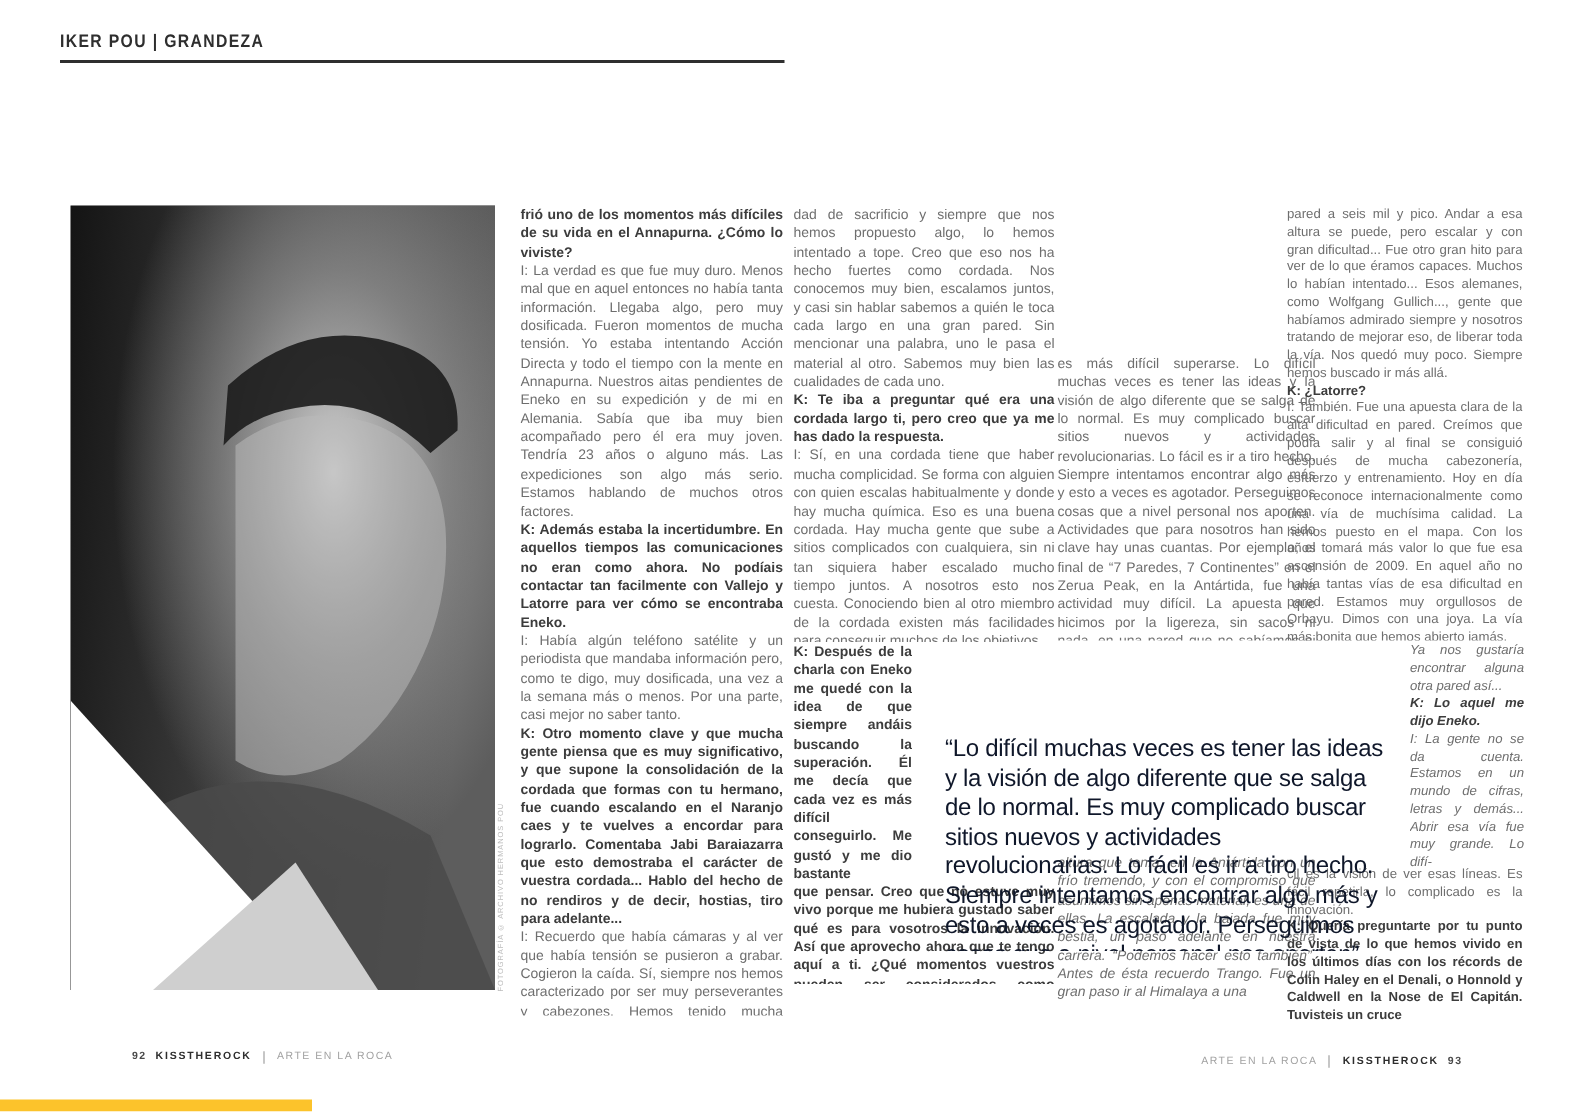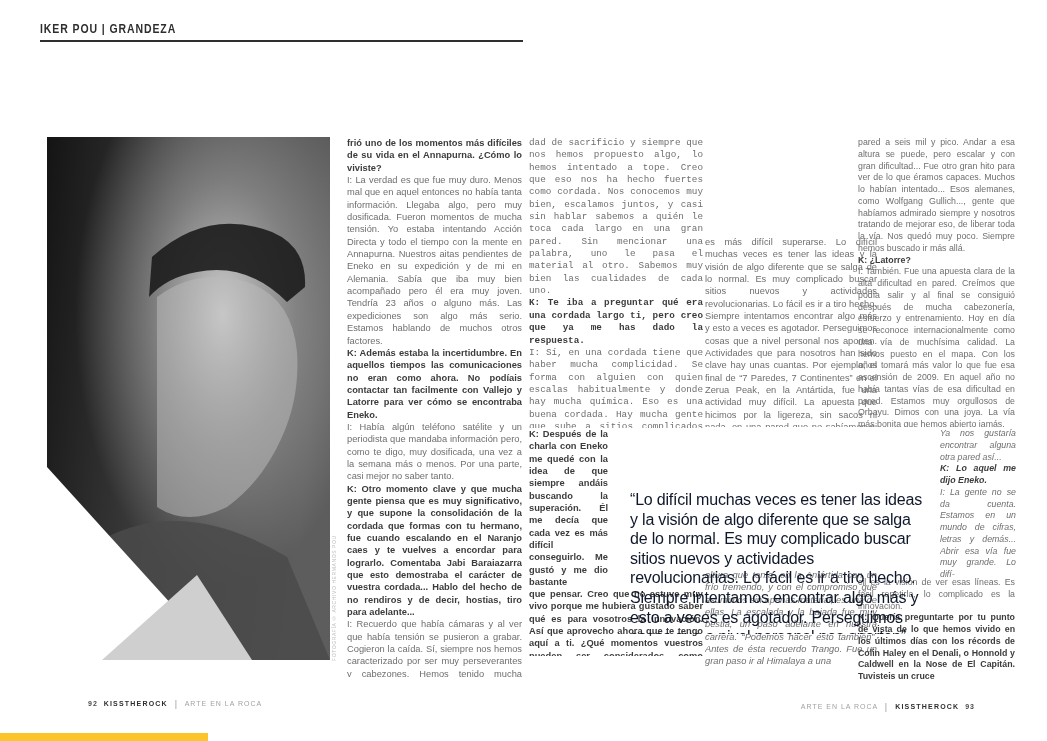--- a/index.html
+++ b/index.html
@@ -30,21 +30,21 @@
   }
 
   
   .col { text-align:justify; overflow:hidden; color:#6e6e6e; }
   .col p.seg { font-size:9.3px; line-height:12.35px; }
   .col--sm p.seg { font-size:8.8px; line-height:11.75px; }
   .seg-bold { font-weight:700; color:#3c3c3c; }
   .seg-reg  { font-weight:400; color:#6e6e6e; }
 
   .c1  { left:347px; top:137px; width:175px; height:540px; }
-  .c2a { left:529px; top:137px; width:174px; height:291px;font-family:Liberation Mono, monospace; }
+  .c2a { left:529px; top:137px; width:174px; height:291px; }
   .c2b { left:529px; top:428px; width:79px;  height:160px; }
   .c2c { left:529px; top:588px; width:174px; height:68px;  }
   .c3a { left:705px; top:236px; width:172px; height:191px; }
   .c3b { left:705px; top:569px; width:172px; height:120px;font-style:italic; }
   .c4a { left:858px; top:137px; width:157px; height:290px; }
   .c4b { left:940px; top:428px; width:76px;  height:150px;font-style:italic; }
   .c4c { left:858px; top:577px; width:157px; height:112px; }
 
   
   .pull-quote {

